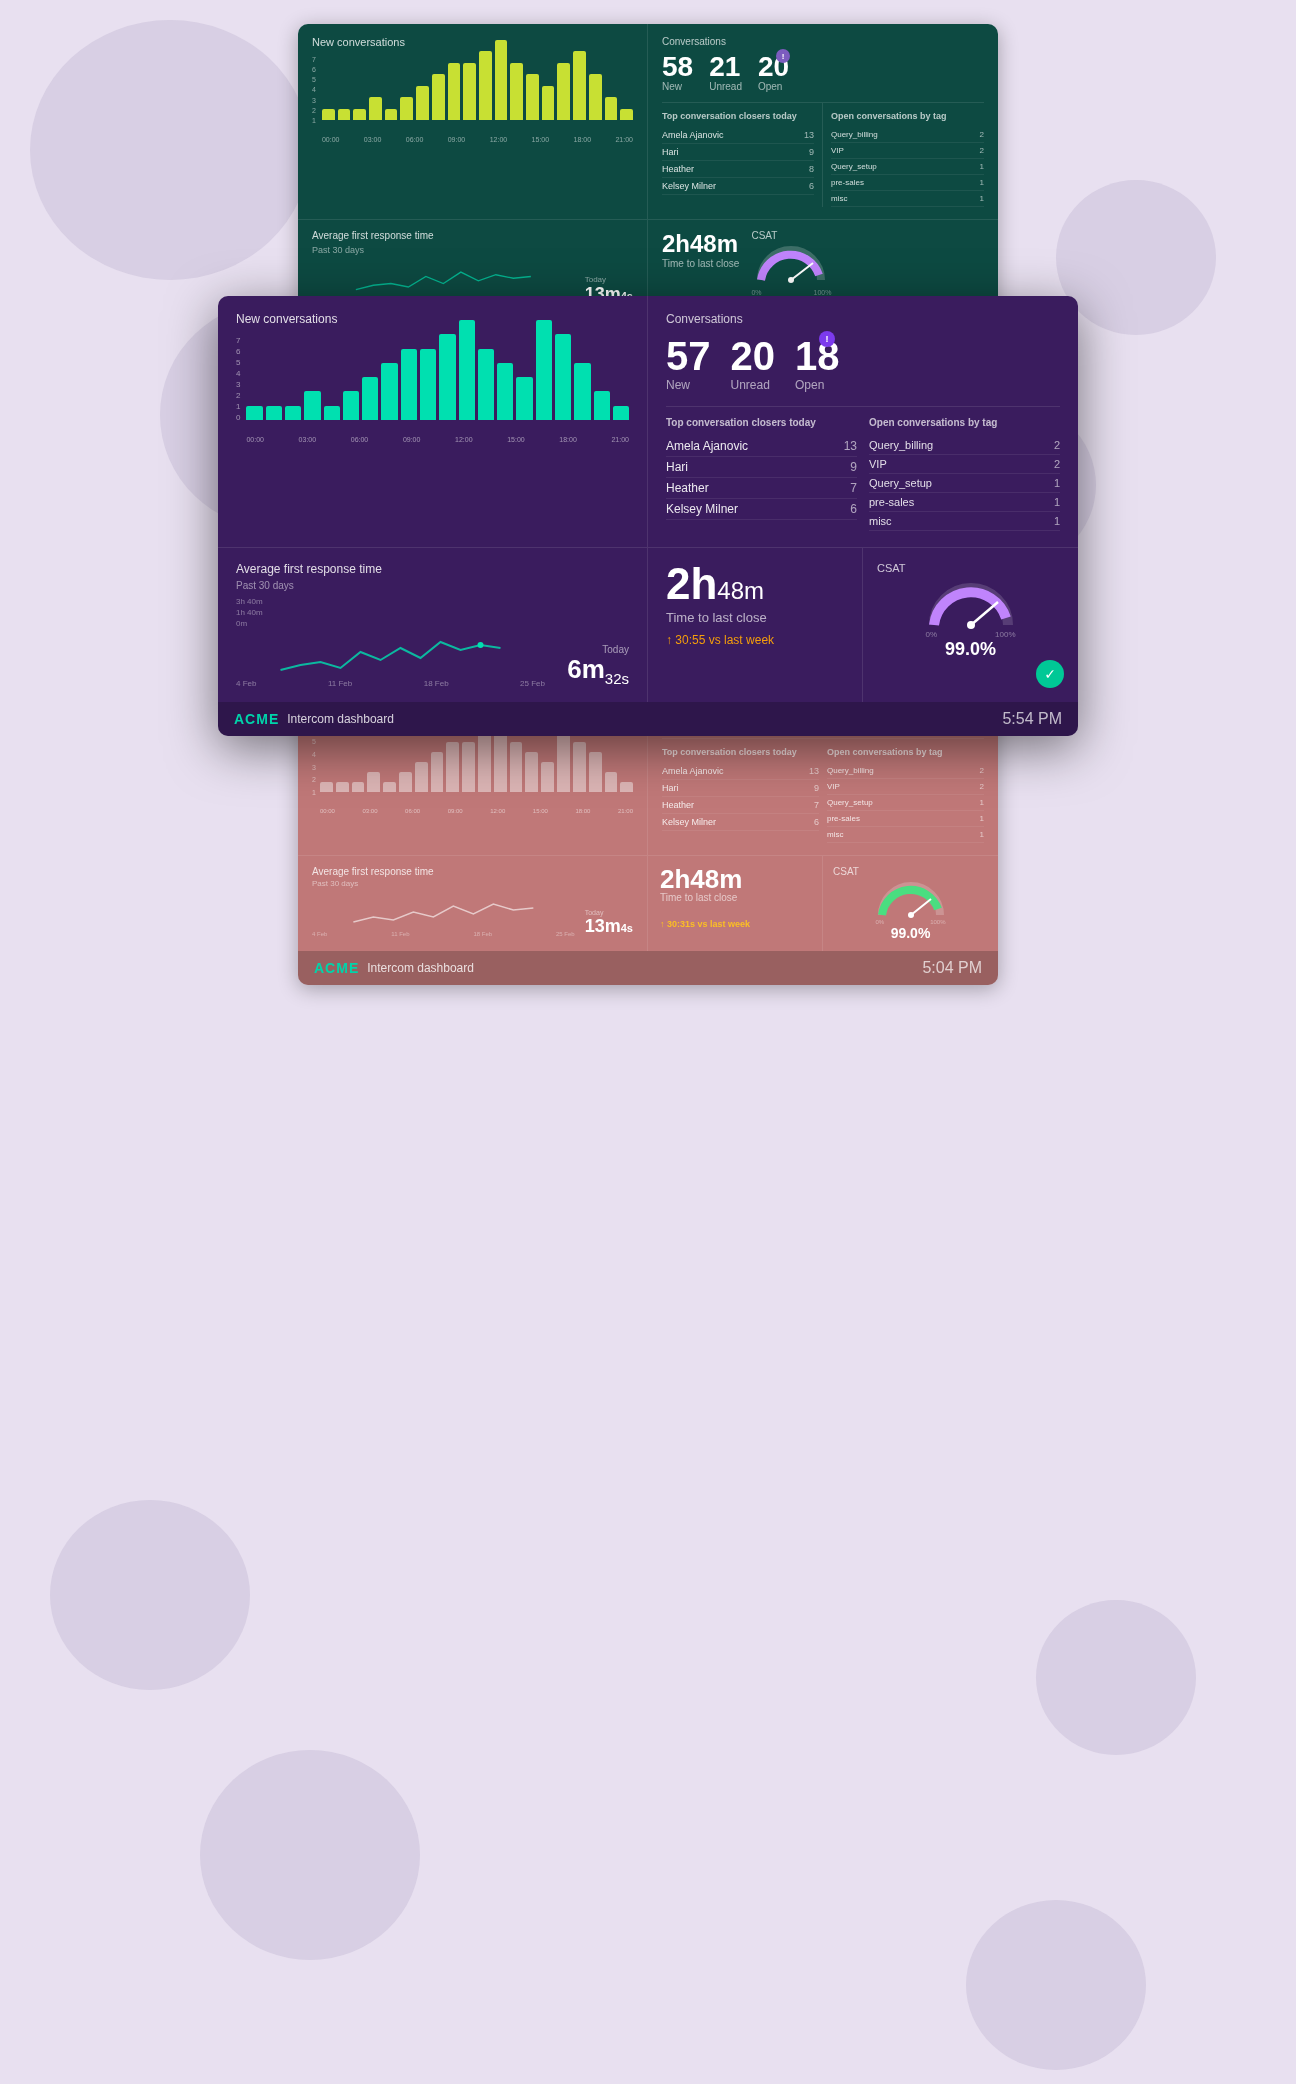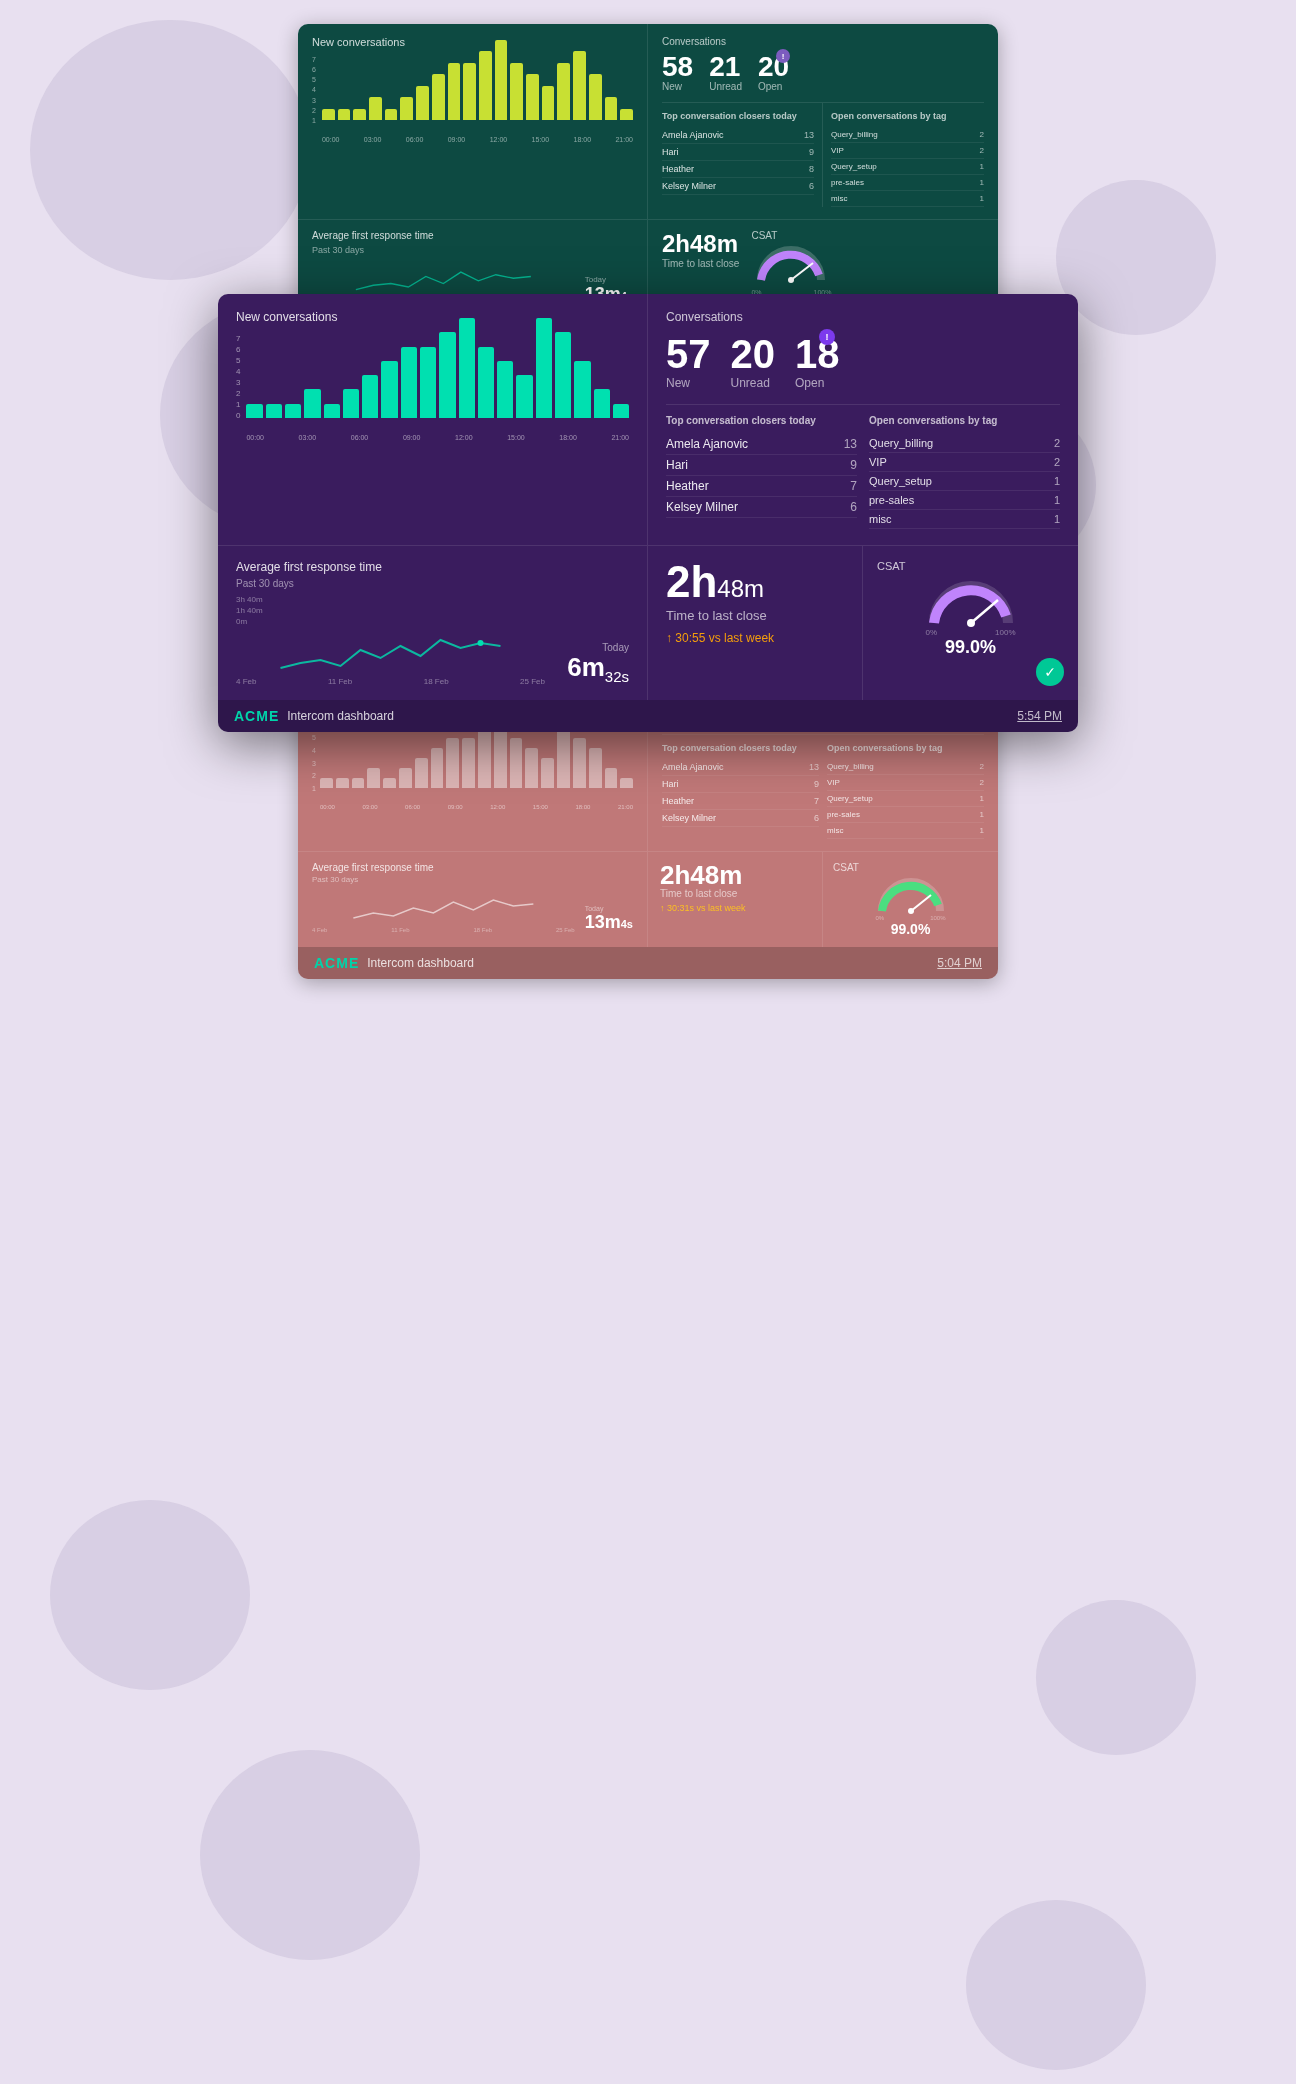--- a/index.html
+++ b/index.html
@@ -87,22 +87,21 @@
       letter-spacing: 1px;
     }
 
     .dashboard-name {
       color: rgba(255,255,255,0.8);
       font-size: 12px;
     }
 
     .footer-time {
       color: rgba(255,255,255,0.7);
-      font-size: 12px;
-      text-decoration: underline;
+      font-size: 16px;
     }
 
     
     .stacked-cards {
       display: flex;
       flex-direction: column;
       align-items: center;
       width: 100%;
       position: relative;
     }
@@ -681,21 +680,21 @@
                   <span>13m</span><span style="font-size:11px;">4s</span>
                 </div>
               </div>
             </div>
           </div>
 
           <div style="display:grid;grid-template-columns:1fr 1fr;">
             <div style="padding:10px 12px;border-right:1px solid rgba(255,255,255,0.1);">
               <div style="font-size:26px;font-weight:700;color:#fff;line-height:1;">2h48m</div>
               <div style="font-size:10px;color:rgba(255,255,255,0.6);">Time to last close</div>
-              <div style="font-size:9px;color:#fbbf24;margin-top:4px;">↑ 30:31s vs last week</div>
+              <div style="font-size:9px;color:#fbbf24;margin-top:16px;font-weight:bold;">↑ 30:31s vs last week</div>
             </div>
             <div style="padding:10px 10px;">
               <div style="font-size:10px;color:rgba(255,255,255,0.7);margin-bottom:4px;">CSAT</div>
               <svg viewBox="0 0 70 38" style="width:70px;height:38px;display:block;margin:0 auto;">
                 <path d="M 6 34 A 29 29 0 0 1 64 34" fill="none" stroke="rgba(255,255,255,0.2)" stroke-width="8"></path>
                 <path d="M 6 34 A 29 29 0 0 1 62 28" fill="none" stroke="#4ade80" stroke-width="8"></path>
                 <line x1="35" y1="34" x2="55" y2="18" stroke="white" stroke-width="2"></line>
                 <circle cx="35" cy="34" r="3" fill="white"></circle>
               </svg>
               <div style="display:flex;justify-content:space-between;font-size:6px;color:rgba(255,255,255,0.4);max-width:70px;margin:0 auto;">

